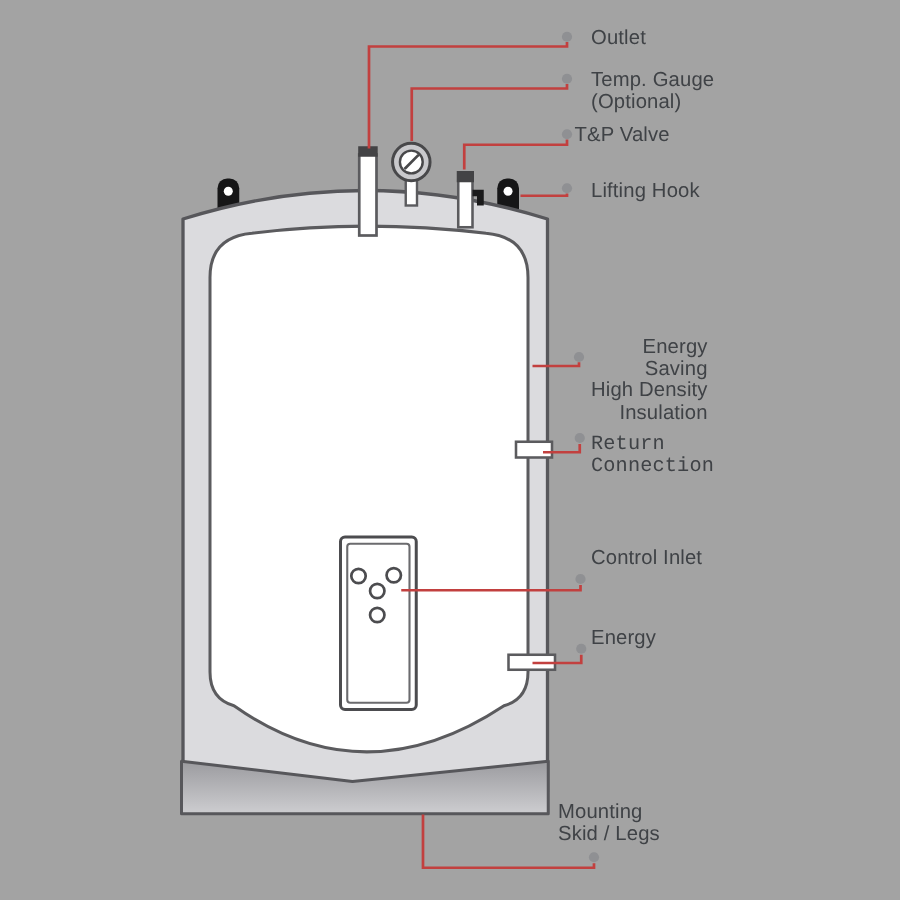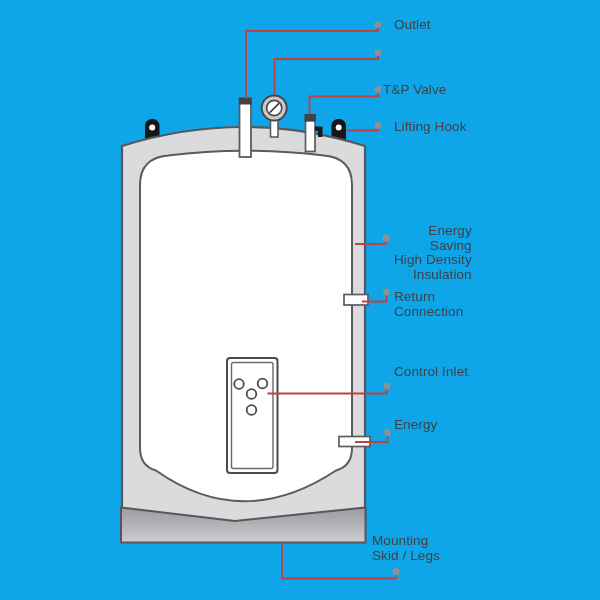--- a/index.html
+++ b/index.html
@@ -1,17 +1,17 @@
 <!DOCTYPE html>
 <html><head>
 <meta charset="utf-8">
 <style>
   html,body{margin:0;padding:0;background:#ffffff;}
   #stage{
-    position:relative;width:600px;height:600px;background:#0ea5e9;overflow:hidden;
+    position:relative;width:600px;height:600px;background:#a3a3a3;overflow:hidden;
     font-family:"Liberation Sans","DejaVu Sans",sans-serif;
   }
   #tank-svg{position:absolute;left:0;top:0;}
   .lbl{
     position:absolute;
     font-size:13.5px;
     line-height:15px;
     color:#3f4246;
     white-space:pre-line;
     letter-spacing:.1px;
@@ -97,26 +97,28 @@
       <circle cx="378" cy="125.5" r="3.4"></circle>
       <circle cx="386" cy="238" r="3.4"></circle>
       <circle cx="386.5" cy="292" r="3.4"></circle>
       <circle cx="387" cy="386" r="3.4"></circle>
       <circle cx="387.5" cy="432.5" r="3.4"></circle>
       <circle cx="396" cy="571.5" r="3.4"></circle>
     </g>
   </svg>
 
   <div class="lbl" style="left:394px;top:17px;">Outlet</div>
+  <div class="lbl" style="left:394px;top:45px;">Temp. Gauge
+(Optional)</div>
   <div class="lbl" style="left:383px;top:82px;">T&amp;P Valve</div>
   <div class="lbl" style="left:394px;top:119px;">Lifting Hook</div>
   <div class="lbl tight" style="left:394px;top:224px;">Energy
 Saving
 High Density
 Insulation</div>
-  <div class="lbl" style="left:394px;top:289px;">Return
+  <div class="lbl" style="left:394px;top:289px;font-family:Liberation Mono, monospace;">Return
 Connection</div>
   <div class="lbl" style="left:394px;top:364px;">Control Inlet</div>
   <div class="lbl" style="left:394px;top:417px;">Energy</div>
   <div class="lbl" style="left:372px;top:533px;">Mounting
 Skid / Legs</div>
 
 </div>
 
 </body></html>

